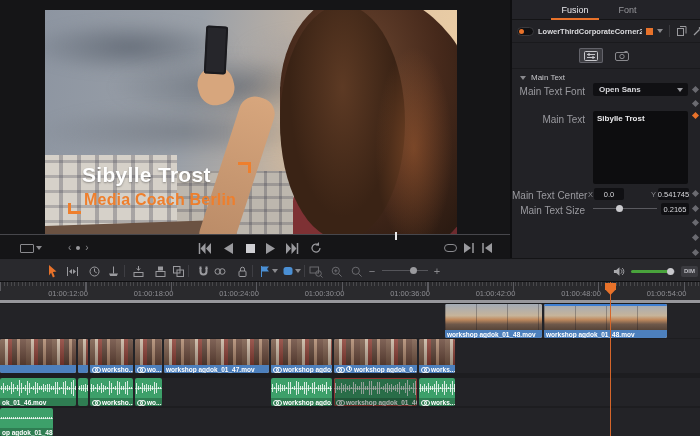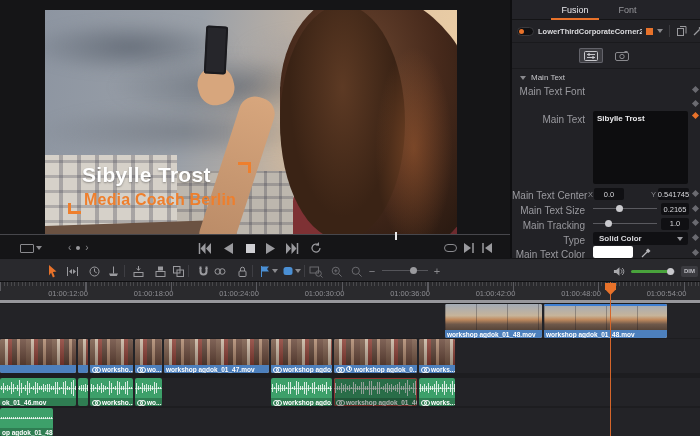--- a/index.html
+++ b/index.html
@@ -262,61 +262,40 @@
         </div>
     </div>
 
     <div class="isection">
       <span class="chevdn"></span>
       <span>Main Text</span>
     </div>
 
     <div class="irow" style="top:83px">
       <span class="ilabel">Main Text Font</span>
+      <span class="dd">Open Sans</span>
     </div>
     <div class="irow" style="top:111px;height:73px">
       <span class="ilabel">Main Text</span>
       <span class="txtarea">Sibylle Trost</span>
     </div>
     <div class="irow" style="top:187px">
       <span class="ilabel">Main Text Center</span>
       <span class="axlbl" style="left:76px">X</span>
       <span class="numbox" style="left:82px;width:30px">0.0</span>
       <span class="axlbl" style="left:139px">Y</span>
       <span class="numbox" style="left:146px;width:31px">0.541745</span>
     </div>
     <div class="irow" style="top:202px">
       <span class="ilabel">Main Text Size</span>
       <span class="slider">
           <span class="trk"></span>
           <span class="knob" style="left:23px"></span>
         </span>
       <span class="numbox" style="left:149px;width:28px">0.2165</span>
-    </div>
-    <div class="irow" style="top:216.5px">
-      <span class="ilabel">Main Tracking</span>
-      <span class="slider">
-          <span class="trk"></span>
-          <span class="knob" style="left:12px"></span>
-        </span>
-      <span class="numbox" style="left:149px;width:28px">1.0</span>
-    </div>
-    <div class="irow" style="top:231.5px">
-      <span class="ilabel">Type</span>
-      <span class="dd">Solid Color</span>
-    </div>
-    <div class="irow" style="top:246px">
-      <span class="ilabel">Main Text Color</span>
-      <span class="cswatch"></span>
-      <span class="hico" style="position:absolute;left:128px;top:1px">
-          <svg width="10" height="10" viewBox="0 0 10 10">
-            <path d="M1 9l5-5M5.5 2.5L7.5 4.5" stroke="#b8b8bc" stroke-width="1.2" fill="none"></path>
-            <path d="M7 0.5l2.5 2.5-1.8 1.8L5.2 2.3z" fill="#b8b8bc"></path>
-          </svg>
-        </span>
     </div>
     <span class="kf" style="top:87px"></span>
     <span class="kf" style="top:101px"></span>
     <span class="kf o" style="top:113px"></span>
     <span class="kf" style="top:191px"></span>
     <span class="kf" style="top:206px"></span>
     <span class="kf" style="top:220px"></span>
     <span class="kf" style="top:235px"></span>
     <span class="kf" style="top:250px"></span>
   </div>

